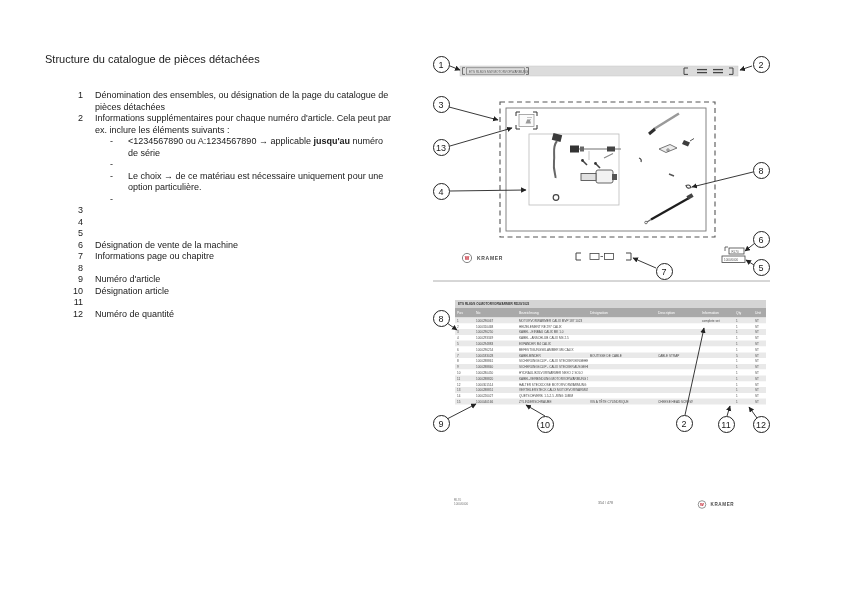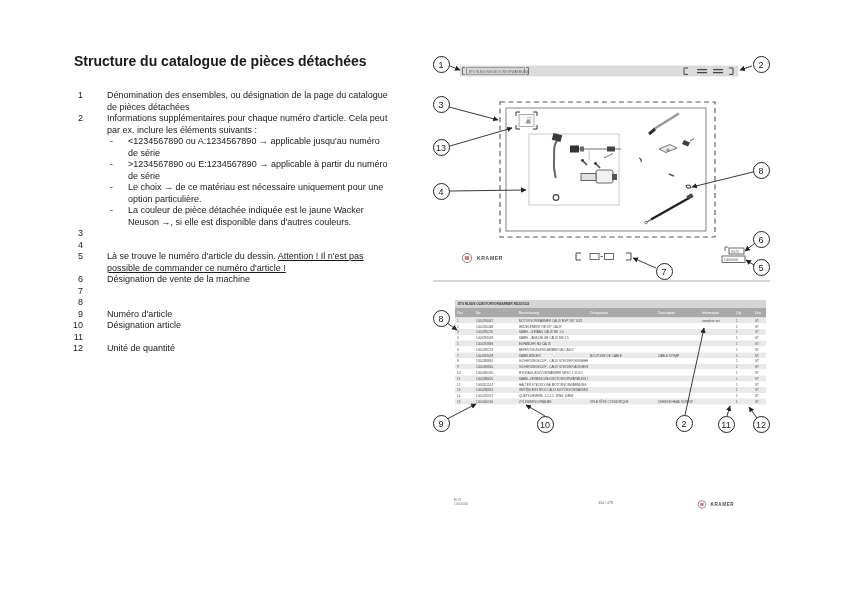--- a/index.html
+++ b/index.html
@@ -1,29 +1,29 @@
 <!DOCTYPE html>
 <html><head>
 <meta charset="utf-8">
 <style>
   html,body{margin:0;padding:0;}
   body{
     width:842px;height:596px;position:relative;background:#ffffff;
     font-family:"Liberation Sans",sans-serif;color:#1a1a1a;overflow:hidden;
   }
   
-  .doc-title{position:absolute;left:74px;top:53px;font-size:14px;font-weight:bold;}
+  .doc-title{position:absolute;left:45px;top:53px;font-size:11px;font-weight:normal;}
   .ilist{position:absolute;left:57px;top:90px;width:340px;font-size:9px;line-height:11.5px;}
   .li-item{display:flex;}
   .li-num{width:26px;text-align:right;flex:none;}
-  .li-text{margin-left:24px;width:298px;}
+  .li-text{margin-left:12px;width:298px;}
   .li-sub{display:flex;}
   .li-dash{margin-left:53px;width:8px;flex:none;}
   .li-subtext{margin-left:10px;width:264px;}
-  .li-text b,.li-subtext b{font-weight:normal;margin-top:48px;}
+  .li-text b,.li-subtext b{font-weight:bold;margin-top:48px;}
   .li-text u{text-decoration:underline;}
   
   .callout{
     position:absolute;width:17px;height:17px;border:1.3px solid #222;border-radius:50%;
     background:#fff;font-size:9px;line-height:17px;text-align:center;z-index:6;
     box-sizing:border-box;
   }
   
   .ptable{position:absolute;left:455px;top:300px;width:622px;transform:scale(0.5);
     transform-origin:0 0;z-index:2;}
@@ -51,64 +51,62 @@
     <div class="li-item">
       <span class="li-num">2</span>
       <span class="li-text">Informations supplémentaires pour chaque numéro d'article. Cela peut par ex. inclure les éléments suivants :</span>
     </div>
     <div class="li-sub">
       <span class="li-dash">-</span>
       <span class="li-subtext">&lt;1234567890 ou A:1234567890 → applicable <b>jusqu'au</b> numéro de série</span>
     </div>
     <div class="li-sub">
       <span class="li-dash">-</span>
-      <span class="li-subtext">&gt;1234567890 ou E:1234567890 → applicable <b>à partir du</b> numéro de série</span>
     </div>
     <div class="li-sub">
       <span class="li-dash">-</span>
       <span class="li-subtext">Le choix → de ce matériau est nécessaire uniquement pour une option particulière.</span>
     </div>
     <div class="li-sub">
       <span class="li-dash">-</span>
-      <span class="li-subtext">La couleur de pièce détachée indiquée est le jaune Wacker Neuson →, si elle est disponible dans d'autres couleurs.</span>
     </div>
     <div class="li-item">
       <span class="li-num">3</span>
     </div>
     <div class="li-item">
       <span class="li-num">4</span>
     </div>
     <div class="li-item">
       <span class="li-num">5</span>
-      <span class="li-text">Là se trouve le numéro d'article du dessin. <u>Attention ! Il n'est pas possible de commander ce numéro d'article !</u></span>
     </div>
     <div class="li-item">
       <span class="li-num">6</span>
       <span class="li-text">Désignation de vente de la machine</span>
     </div>
     <div class="li-item">
       <span class="li-num">7</span>
+      <span class="li-text">Informations page ou chapitre</span>
     </div>
     <div class="li-item">
       <span class="li-num">8</span>
     </div>
     <div class="li-item">
       <span class="li-num">9</span>
       <span class="li-text">Numéro d'article</span>
     </div>
     <div class="li-item">
       <span class="li-num">10</span>
       <span class="li-text">Désignation article</span>
     </div>
     <div class="li-item">
       <span class="li-num">11</span>
     </div>
     <div class="li-item">
       <span class="li-num">12</span>
-      <span class="li-text">Unité de quantité</span>
+      <span class="li-text">Numéro de quantité</span>
     </div>
   </div>
 
 <div class="ptable">
   <div class="ptitle">ETS RL80/S ÖLMOTORVORWÄRMER RD20/1023</div>
   <div class="pgrid phead">
       <span>Pos</span>
       <span>No</span>
       <span>Bezeichnung</span>
       <span>Désignation</span>

